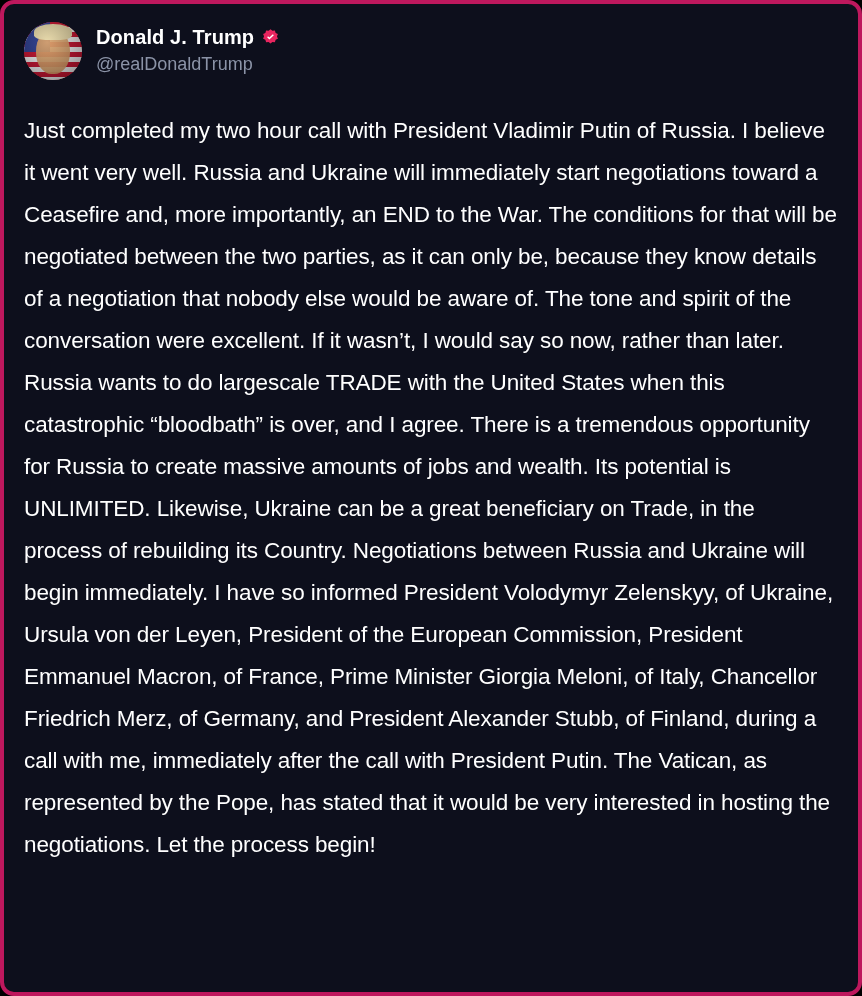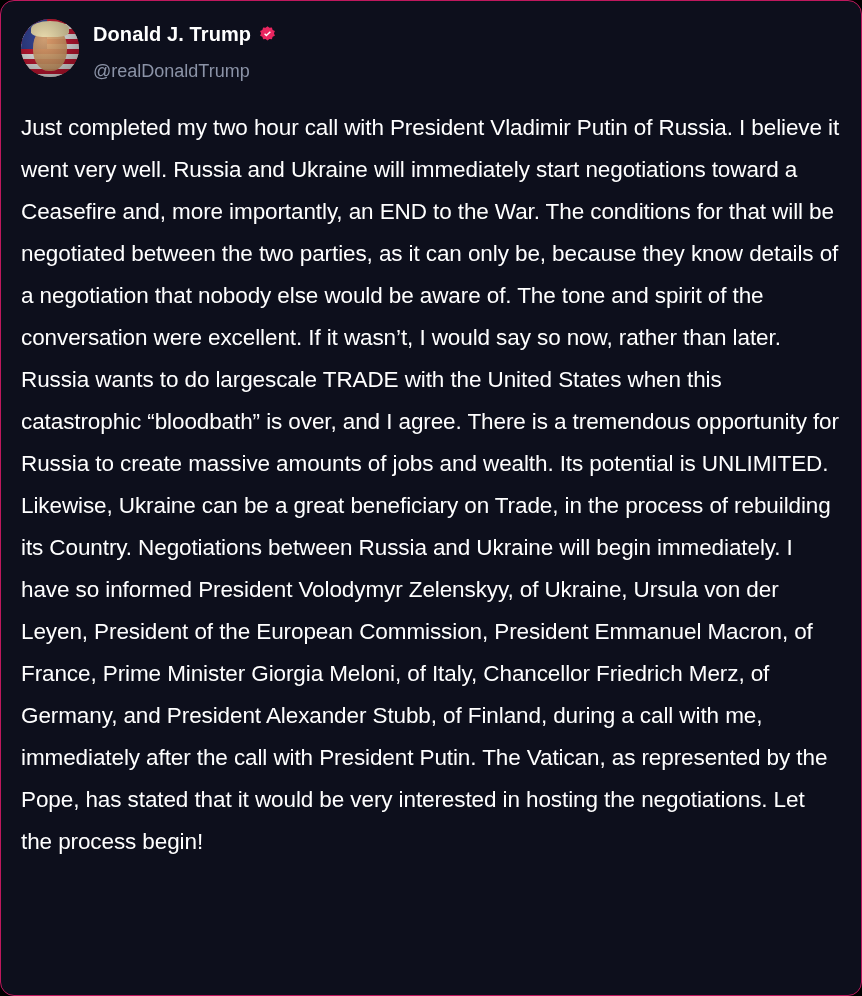--- a/index.html
+++ b/index.html
@@ -11,21 +11,21 @@
     width: 862px;
     height: 996px;
     font-family: "Liberation Sans", sans-serif;
     overflow: hidden;
   }
   .post-card {
     position: relative;
     width: 862px;
     height: 996px;
     background: #0d0f1c;
-    border: 1px solid #be185d;
+    border: 4px solid #be185d;
     border-radius: 14px;
     box-sizing: border-box;
     padding: 18px 20px 0 20px;
     overflow: hidden;
   }
   .post-header {
     display: flex;
     align-items: flex-start;
     gap: 14px;
     height: 74px;
@@ -93,21 +93,21 @@
   }
   .verified-badge {
     width: 19px;
     height: 19px;
     display: inline-block;
     line-height: 0;
   }
   .handle {
     color: #8b93a7;
     font-size: 18px;
-    margin-top: 15px;
+    margin-top: 5px;
   }
   .post-body {
     color: #ffffff;
     font-size: 22.5px;
     line-height: 42px;
     margin-top: 14px;
     letter-spacing: -0.1px;
     white-space: pre-wrap;
     word-break: normal;
   }

